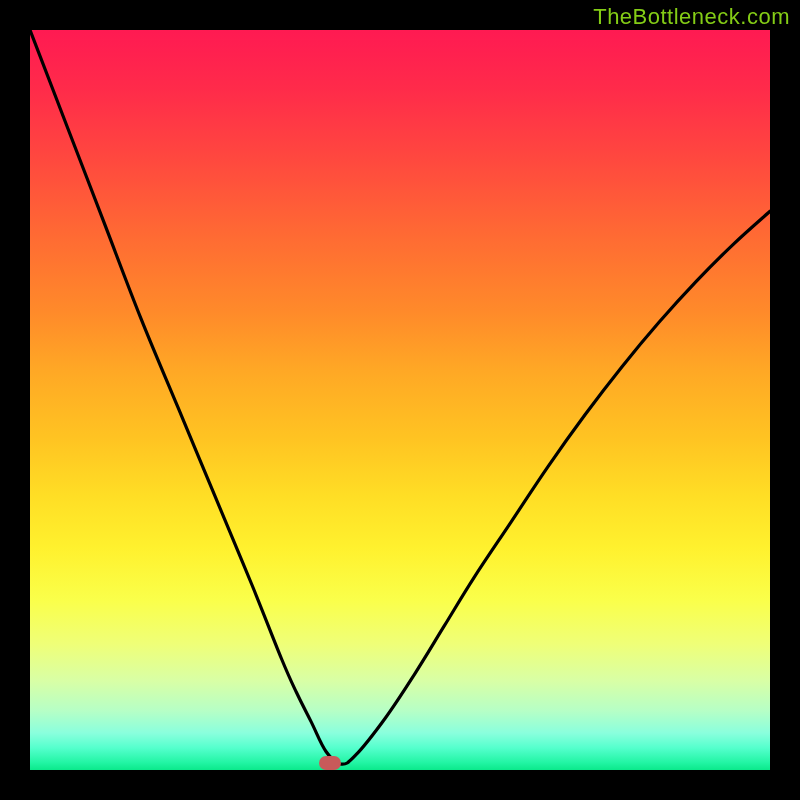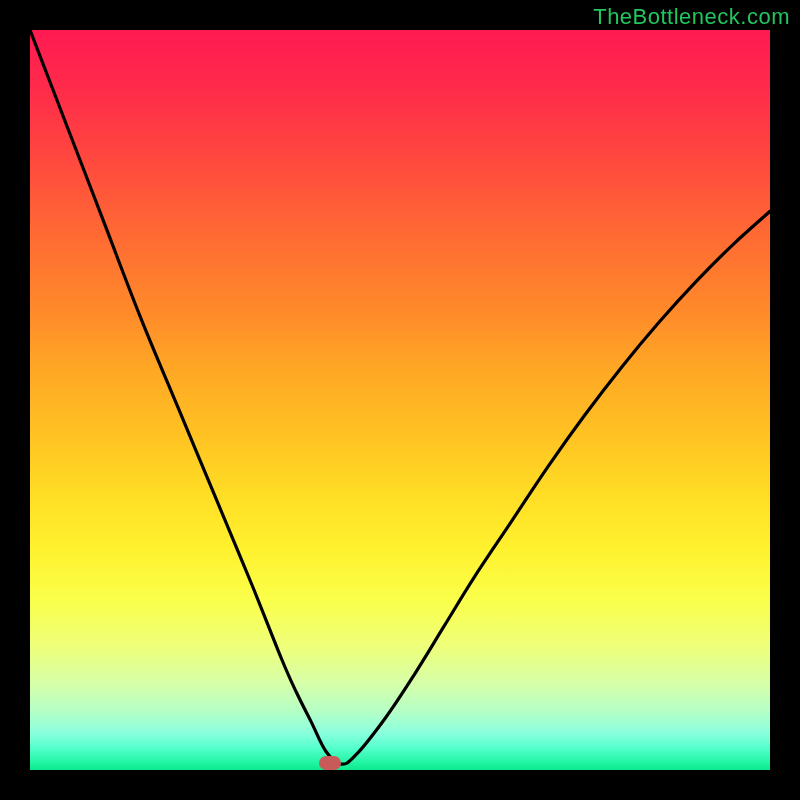--- a/index.html
+++ b/index.html
@@ -14,21 +14,21 @@
   .frame {
     position: relative;
     width: 800px;
     height: 800px;
     background: #000;
   }
   .watermark {
     position: absolute;
     top: 4px;
     right: 10px;
-    color: #22c55e;
+    color: #84cc16;
     font-size: 22px;
     letter-spacing: 0.5px;
     font-weight: 500;
     z-index: 50;
   }
   .plot-area {
     position: absolute;
     left: 30px;
     top: 30px;
     width: 740px;

